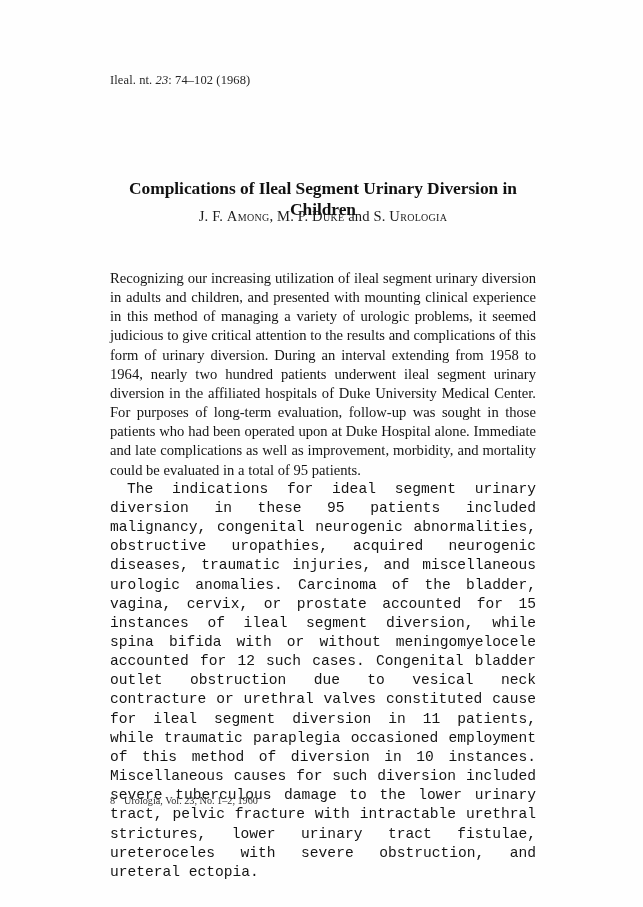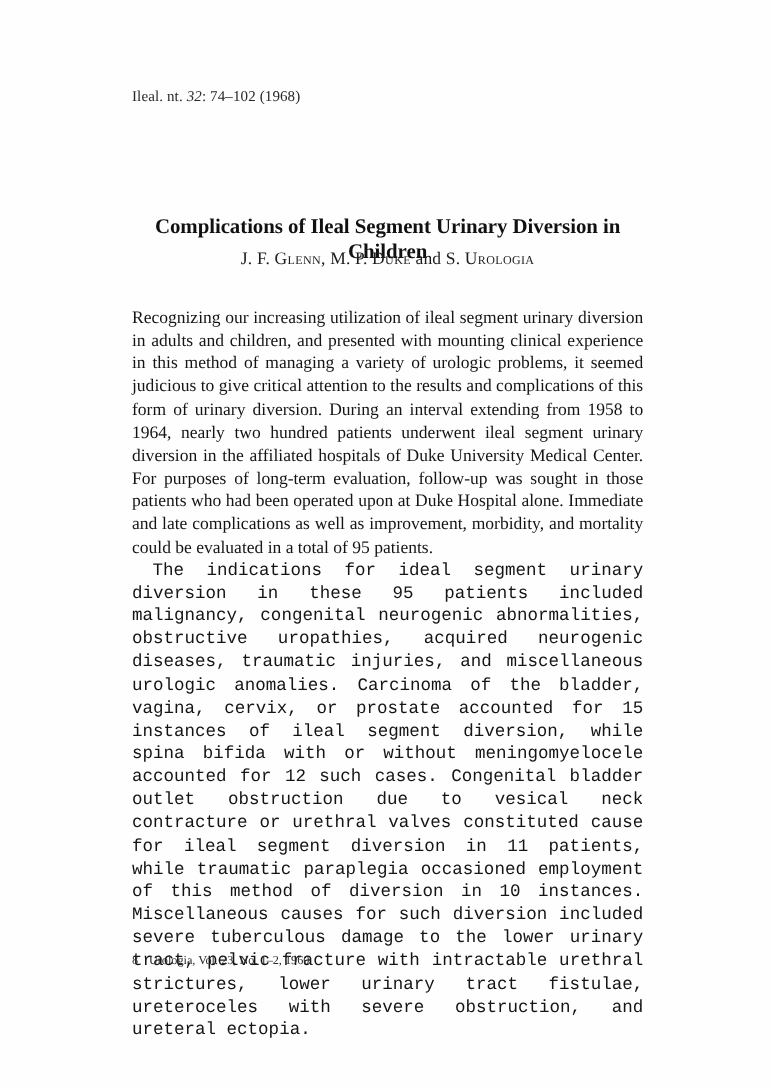--- a/index.html
+++ b/index.html
@@ -63,21 +63,21 @@
   }
   .authors .sc {
     font-variant: small-caps;
     letter-spacing: 0.3px;
   }
 
   
   .body-text {
     position: absolute;
     left: 110px;
-    top: 256px;
+    top: 269px;
     width: 426px;
     font-size: 14.6px;
     line-height: 19.15px;
     text-align: justify;
     text-justify: inter-word;
     color: #141414;
     hyphens: none;
   }
   .body-text p {
     margin: 0;
@@ -100,27 +100,27 @@
     margin-right: 9px;
   }
 </style>
 </head>
 <body>
 
 <div class="page">
 
   <div class="running-head">
     <span>Ileal. nt.</span>
-    <span class="vol">32</span><span>: 74–102 (1968)</span>
+    <span class="vol">23</span><span>: 74–102 (1968)</span>
   </div>
 
   <h1 class="article-title">Complications of Ileal Segment Urinary Diversion in Children</h1>
 
   <div class="authors">
-    <span>J. F. </span><span class="sc">Glenn</span><span>, M. P. </span><span class="sc">Duke</span><span> and S. </span><span class="sc">Urologia</span>
+    <span>J. F. </span><span class="sc">Among</span><span>, M. P. </span><span class="sc">Duke</span><span> and S. </span><span class="sc">Urologia</span>
   </div>
 
   <div class="body-text">
     <p>Recognizing our increasing utilization of ileal segment urinary diversion in adults and children, and presented with mounting clinical experience in this method of managing a variety of urologic problems, it seemed judicious to give critical attention to the results and complications of this form of urinary diversion. During an interval extending from 1958 to 1964, nearly two hundred patients underwent ileal segment urinary diversion in the affiliated hospitals of Duke University Medical Center. For purposes of long-term evaluation, follow-up was sought in those patients who had been operated upon at Duke Hospital alone. Immediate and late complications as well as improvement, morbidity, and mortality could be evaluated in a total of 95 patients.</p>
     <p>The indications for ideal segment urinary diversion in these 95 patients included malignancy, congenital neurogenic abnormalities, obstructive uropathies, acquired neurogenic diseases, traumatic injuries, and miscellaneous urologic anomalies. Carcinoma of the bladder, vagina, cervix, or prostate accounted for 15 instances of ileal segment diversion, while spina bifida with or without meningomyelocele accounted for 12 such cases. Congenital bladder outlet obstruction due to vesical neck contracture or urethral valves constituted cause for ileal segment diversion in 11 patients, while traumatic paraplegia occasioned employment of this method of diversion in 10 instances. Miscellaneous causes for such diversion included severe tuberculous damage to the lower urinary tract, pelvic fracture with intractable urethral strictures, lower urinary tract fistulae, ureteroceles with severe obstruction, and ureteral ectopia.</p>
   </div>
 
   <div class="page-footer">
     <span class="folio">8</span><span>Urologia, Vol. 23, No. 1–2, 1960</span>
   </div>

